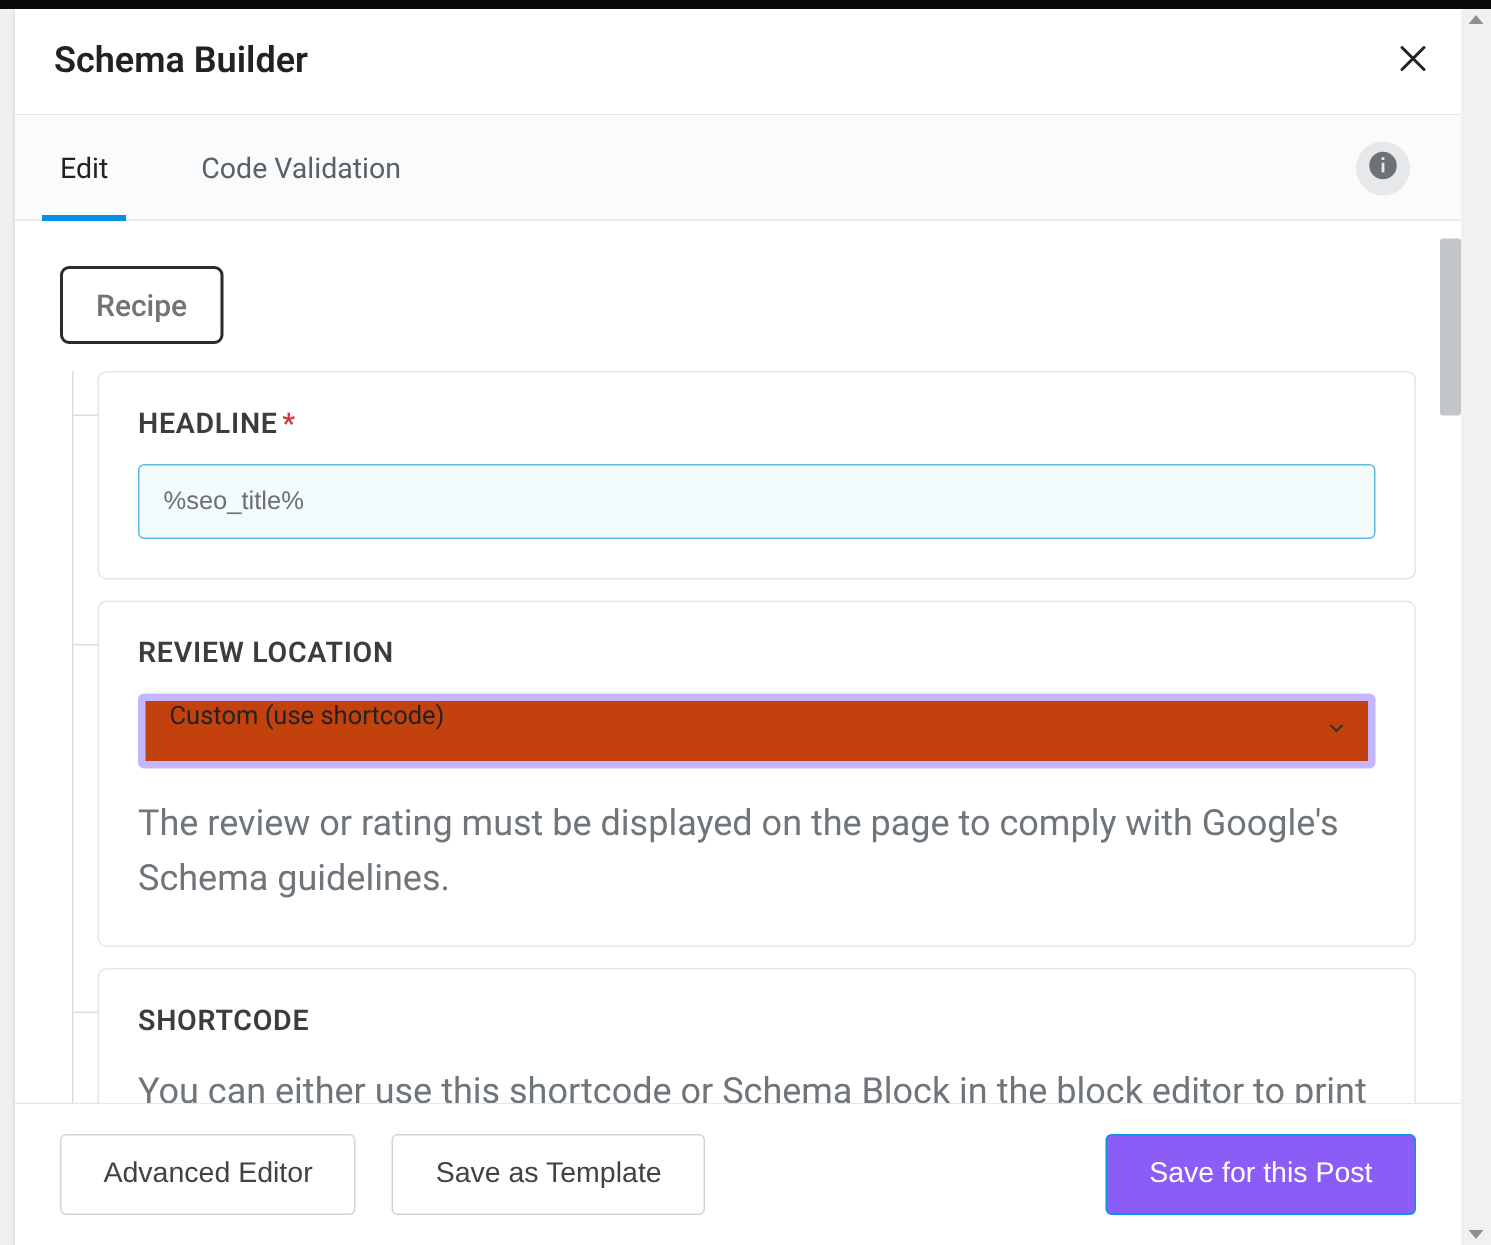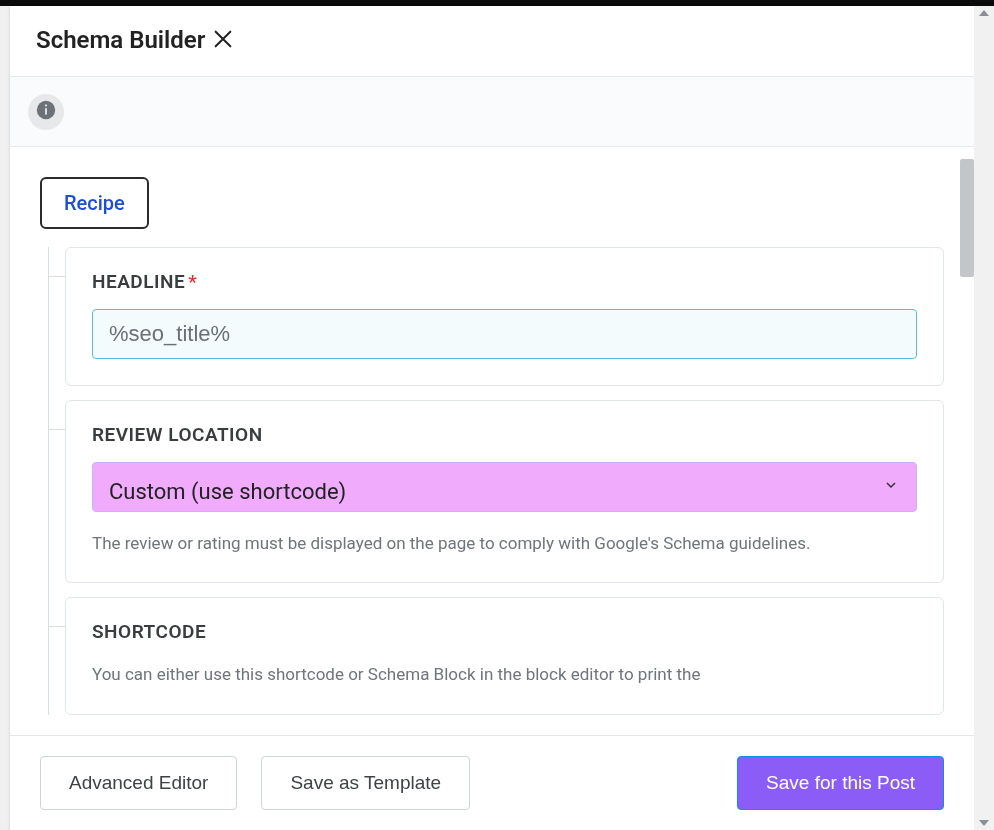--- a/index.html
+++ b/index.html
@@ -22,21 +22,21 @@
     height: 824px;
     background: #fff;
     display: flex;
     flex-direction: column;
     box-shadow: 0 1px 3px rgba(0,0,0,.15);
   }
 
   .modal-header {
     display: flex;
     align-items: center;
-    justify-content: flex-start;
+    justify-content: space-between;
     padding: 16px 14px 18px 26px;
     border-bottom: 1px solid #e4e6ea;
   }
   .modal-title {
     font-size: 24px;
     font-weight: 600;
     color: #222;
   }
   .close-btn {
     width: 36px; height: 36px;
@@ -108,21 +108,21 @@
     padding: 30px 30px 20px 30px;
   }
 
   .schema-type-chip {
     display: inline-block;
     border: 2px solid #2b2b2b;
     border-radius: 6px;
     padding: 12px 22px;
     font-size: 20px;
     font-weight: 500;
-    color: #1d4ed8;
+    color: #737373;
     margin-bottom: 18px;
   }
 
   .tree-wrap {
     margin-left: 8px;
     border-left: 1px solid #d9dde1;
     padding-left: 16px;
   }
 
   .card {
@@ -151,55 +151,55 @@
     margin-bottom: 16px;
   }
   .req { color: #d63638; margin-left: 3px; }
 
   .text-input, .select-input {
     width: 100%;
     height: 50px;
     border: 1px solid #59bde0;
     background: #f3fbfd;
     border-radius: 4px;
-    padding: 16px 16px;
-    font-size: 22px;
+    padding: 0 16px;
+    font-size: 17px;
     color: #6a7075;
     outline: none;
   }
   .text-input.plain {
     border: 1px solid #cfd4d9;
     background: #fff;
     color: #6e7479;
   }
 
   .select-wrap {
     position: relative;
     width: 100%;
   }
   .select-input {
-    border: 1px solid #c4b5fd;
-    background: #f0abfc;
+    border: 5px solid #c4b5fd;
+    background: #c2410c;
     color: #222;
     appearance: none;
     -webkit-appearance: none;
     padding-right: 46px;
     cursor: pointer;
   }
   .select-chevron {
     position: absolute;
     right: 18px; top: 50%;
     transform: translateY(-50%);
     pointer-events: none;
   }
   .select-chevron svg { width: 16px; height: 16px; stroke: #333; stroke-width: 2.2; fill: none; }
 
   .help-text {
     margin-top: 18px;
-    font-size: 17px;
+    font-size: 24px;
     line-height: 1.55;
     color: #6e757b;
   }
 
   .modal-footer {
     border-top: 1px solid #e4e6ea;
     padding: 20px 30px;
     display: flex;
     align-items: flex-end;
     justify-content: flex-start;
@@ -276,20 +276,24 @@
       </span>
     </button>
   </div>
 
   <div class="modal-body">
     <div class="inner-thumb"></div>
 
     <div class="inner-scroll">
 
       <div class="tabs-wrap">
+        <div class="tabs">
+          <div class="tab active">Edit</div>
+          <div class="tab">Code Validation</div>
+        </div>
         <div class="info-btn">
           <span>
             <svg viewBox="0 0 24 24">
                 <circle cx="12" cy="12" r="10"></circle>
                 <rect x="11" y="10" width="2" height="7" fill="#e7e8ea"></rect>
                 <rect x="11" y="6" width="2" height="2" fill="#e7e8ea"></rect>
               </svg>
           </span>
         </div>
       </div>

